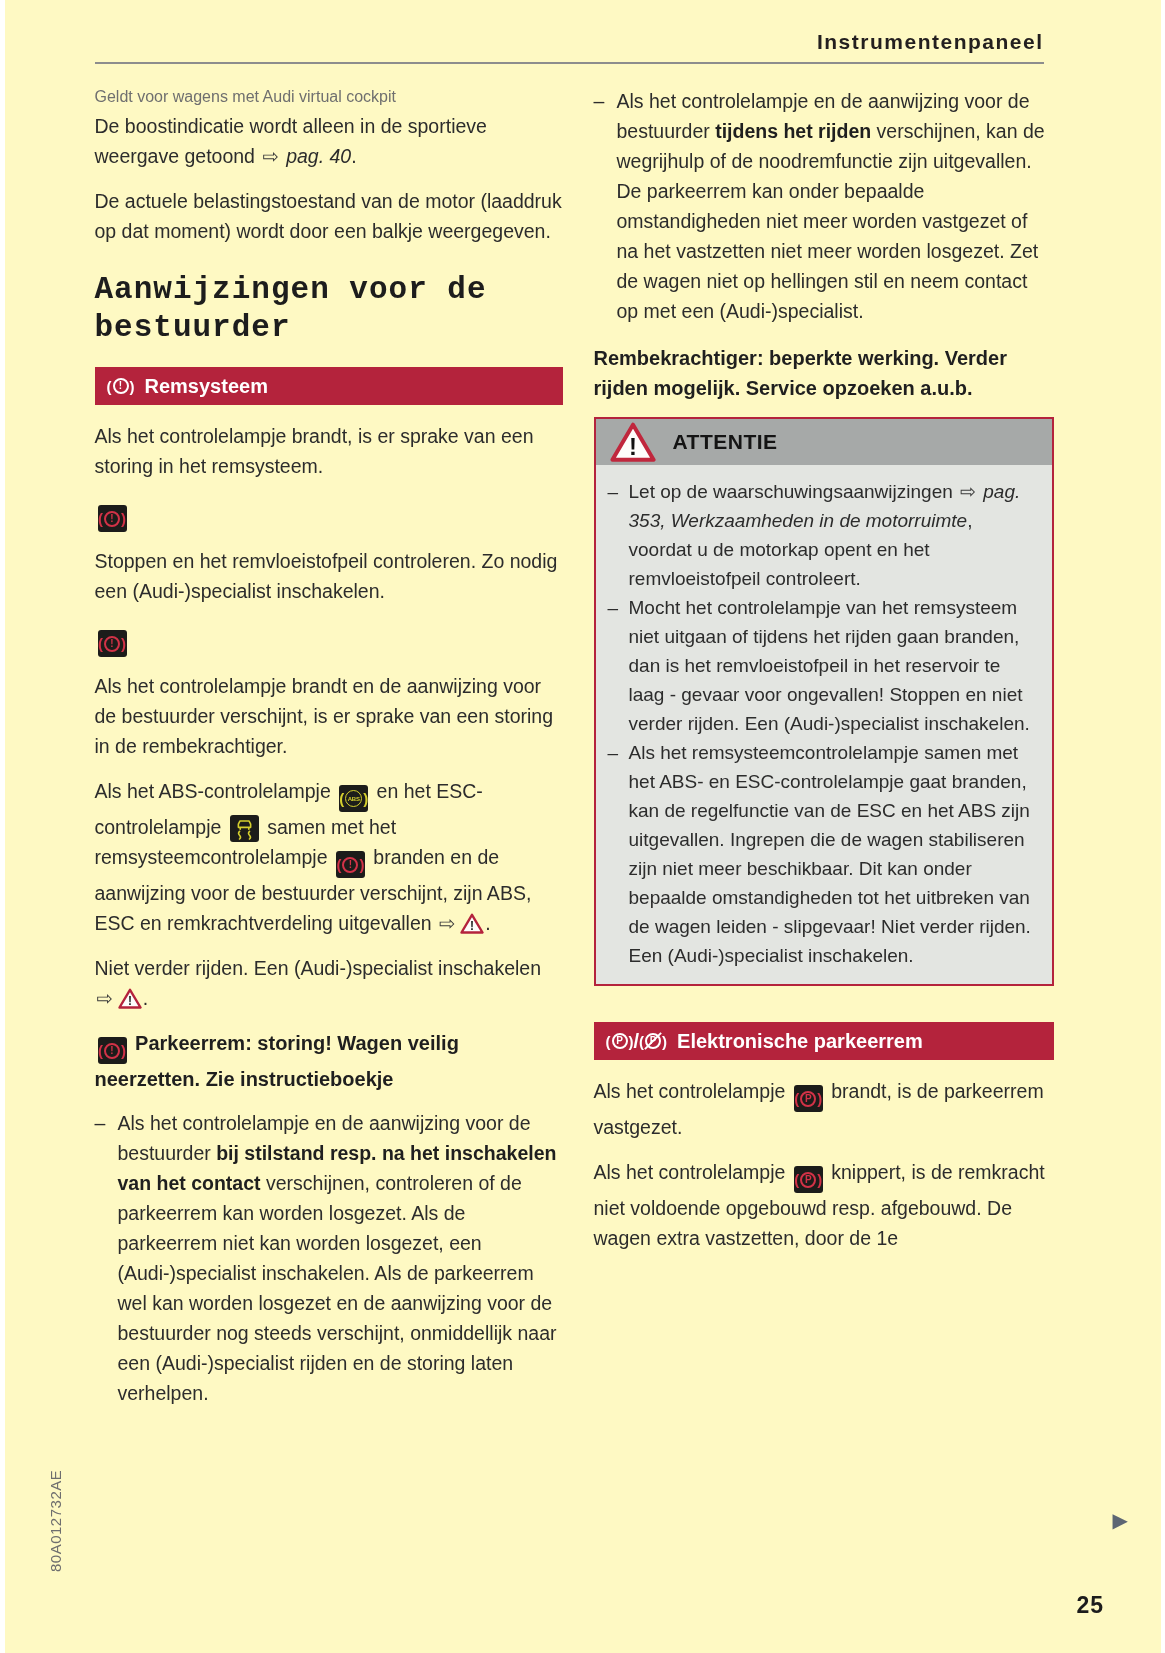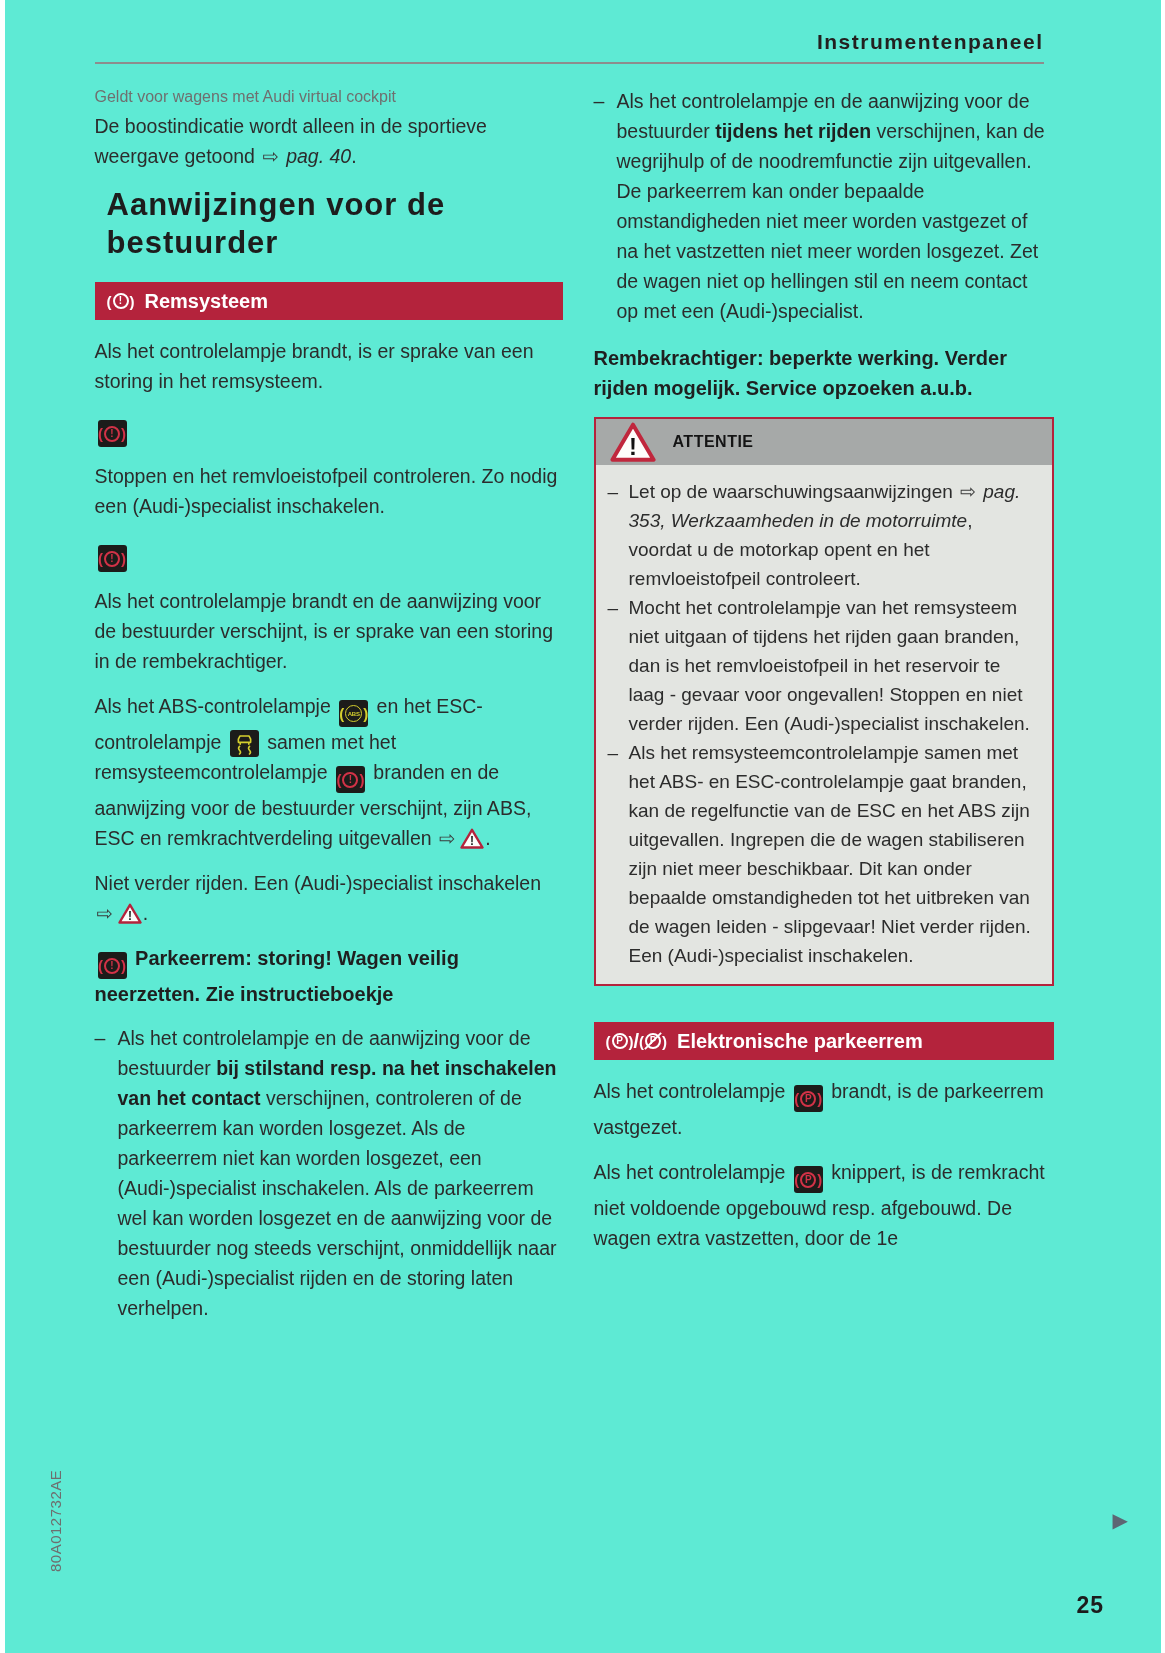--- a/index.html
+++ b/index.html
@@ -1,18 +1,18 @@
 <!DOCTYPE html>
 <html><head>
 <meta charset="utf-8">
 <style>
   html,body{margin:0;padding:0;background:#ffffff;}
   .page{
     position:relative;width:1156px;height:1653px;margin:0 auto;
-    background:#5eead4;overflow:hidden;
+    background:#fef9c3;overflow:hidden;
     font-family:"Liberation Sans", sans-serif;
     color:#2c2c2c;
   }
   
   .hdr-title{
     position:absolute;top:30px;right:117px;
     font-size:21px;font-weight:700;letter-spacing:1.5px;color:#231f1f;
   }
   .hdr-rule{
     position:absolute;top:62px;left:90px;right:117px;height:0;
@@ -20,21 +20,21 @@
   }
   
   .col{position:absolute;top:86px;font-size:19.5px;line-height:30px;}
   .col-left{left:90px;width:468px;}
   .col-right{left:589px;width:460px;}
   p{margin:0 0 15px 0;}
   .h-small{font-size:21px;font-weight:700;color:#1c1c1c;margin:0 0 17px 0;line-height:26px;}
   .note{font-size:16px;line-height:22px;color:#6f6f6f;margin:0 0 3px 0;}
   .h-big{
     font-size:31px;line-height:38px;font-weight:700;letter-spacing:1px;
-    color:#1d1d1d;margin:9px 0 20px 12px;
+    color:#1d1d1d;margin:9px 0 20px 0;font-family:Liberation Mono, monospace;
   }
   .subhead{font-size:20px;font-weight:700;color:#1f1f1f;line-height:30px;margin:0 0 14px 0;}
   .bold{font-weight:700;color:#1f1f1f;}
   .ital{font-style:italic;}
   .ref-arrow{color:#3a3a3a;padding:0 2px;}
   
   .banner{
     display:flex;align-items:center;gap:10px;
     height:38px;padding:0 0 0 12px;margin:0 0 16px 0;
     background:#b4233c;color:#ffffff;font-size:20px;font-weight:700;
@@ -67,21 +67,21 @@
   
   .dli{display:flex;margin:0 0 15px 0;}
   .dli .dash{flex:none;width:23px;}
   .dli .body{flex:1;}
   
   .attn{border:2px solid #b4233c;margin:4px 0 36px 0;}
   .attn-hd{
     display:flex;align-items:center;gap:17px;
     background:#a6a9a8;padding:4px 14px;height:46px;box-sizing:border-box;
   }
-  .attn-hd .ttl{font-size:16px;font-weight:700;color:#141414;letter-spacing:0.5px;}
+  .attn-hd .ttl{font-size:21px;font-weight:700;color:#141414;letter-spacing:0.5px;}
   .attn-bd{background:#e3e5e1;padding:12px 14px 14px 12px;font-size:19px;line-height:29px;}
   .attn-bd .dli{margin:0;}
   .attn-bd .dli .dash{width:21px;}
   
   .doc-code{
     position:absolute;left:42px;top:1572px;transform:rotate(-90deg);
     transform-origin:left top;font-size:15px;color:#6e6e6e;letter-spacing:0.5px;white-space:nowrap;
   }
   .pagenum{position:absolute;left:1072px;top:1592px;font-size:23px;font-weight:700;color:#1c1c1c;letter-spacing:1px;}
   .cont-arrow{position:absolute;left:1108px;top:1508px;font-size:20px;color:#5d6673;}
@@ -93,20 +93,21 @@
 
   <div class="hdr-title">Instrumentenpaneel</div>
   <div class="hdr-rule"></div>
 
   <div class="col col-left">
 
     <div class="note">Geldt voor wagens met Audi virtual cockpit</div>
 
     <p><span>De boostindicatie wordt alleen in de sportieve weergave getoond </span><span class="ref-arrow">⇨</span> <span class="ital">pag. 40</span><span>.</span></p>
 
+    <p style="margin-bottom:25px;">De actuele belastingstoestand van de motor (laaddruk op dat moment) wordt door een balkje weergegeven.</p>
 
     <div class="h-big">Aanwijzingen voor de bestuurder</div>
 
     <div class="banner">
       <span class="lamp white">
           <span class="c">!</span>
         </span>
       <span>Remsysteem</span>
     </div>
 

